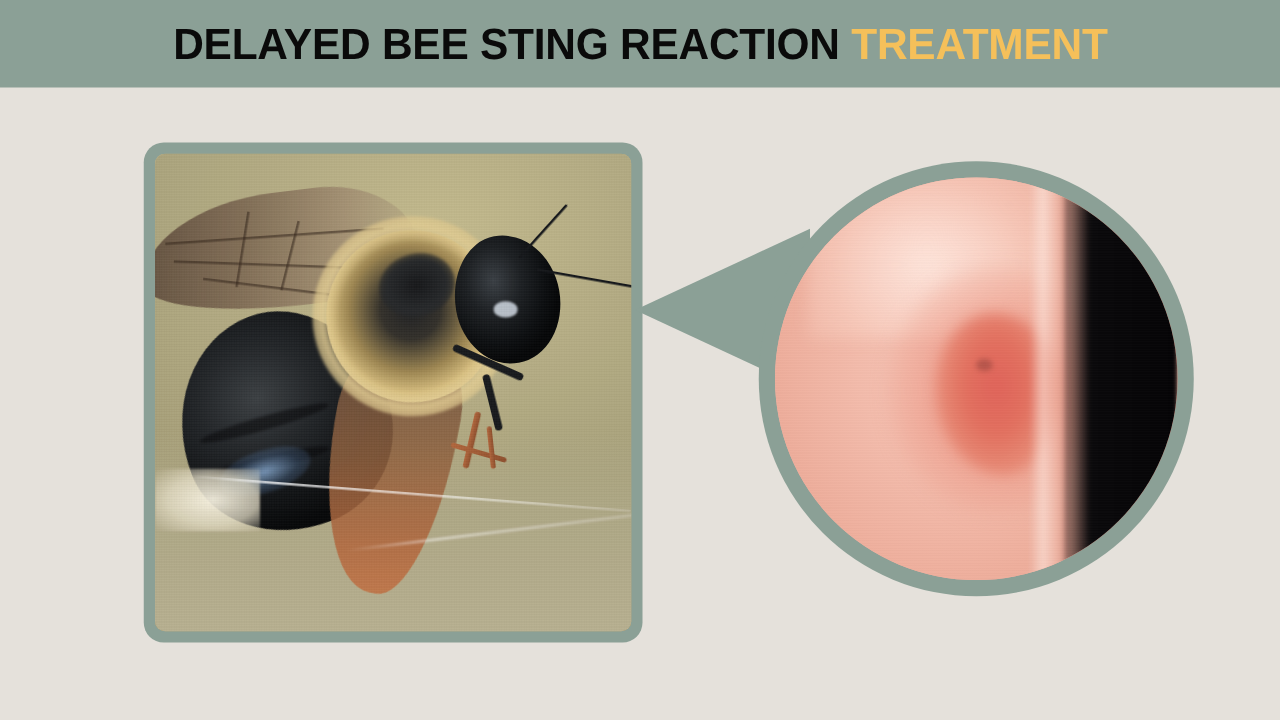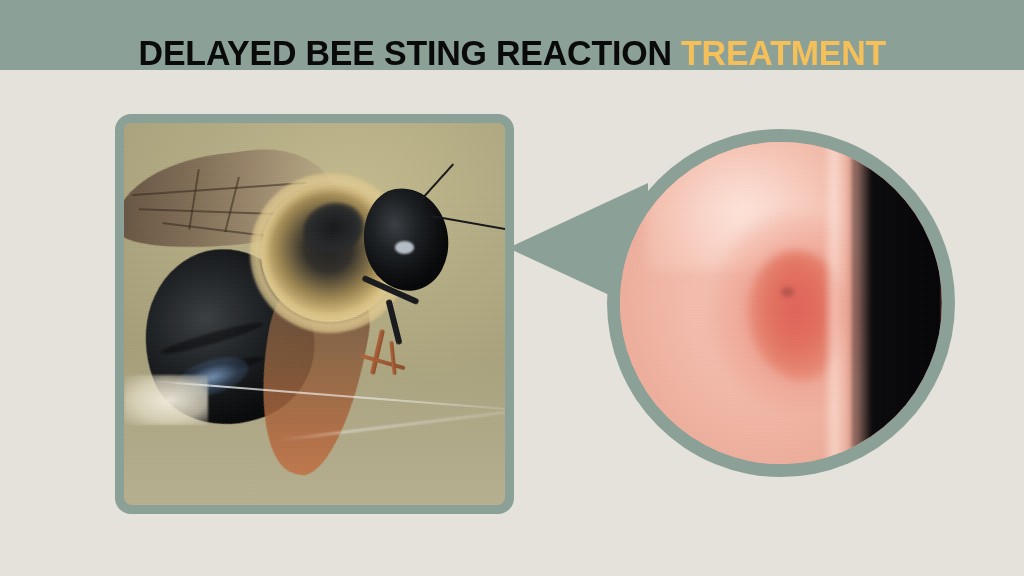--- a/index.html
+++ b/index.html
@@ -18,21 +18,21 @@
 
   
   #header-bar {
     position: absolute;
     left: 0;
     top: 0;
     width: 1024px;
     height: 70px;
     background: #8ba096;
     display: flex;
-    align-items: flex-end;
+    align-items: center;
     justify-content: center;
     overflow: hidden;
   }
   #header-title {
     font-size: 35px;
     font-weight: 700;
     letter-spacing: -0.2px;
     white-space: nowrap;
     line-height: 1;
     transform: scaleX(0.97);

